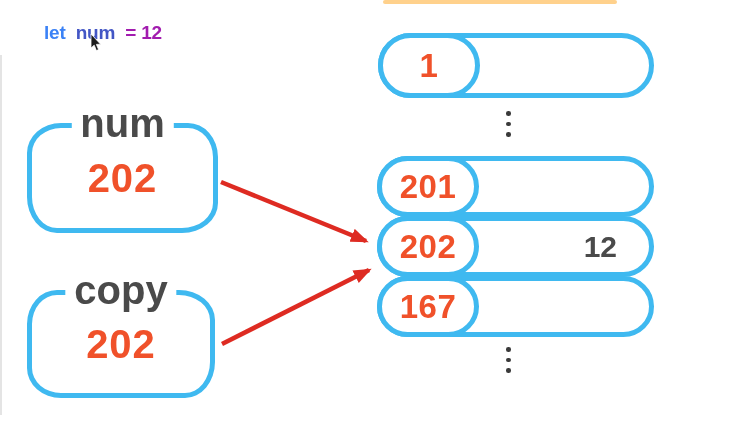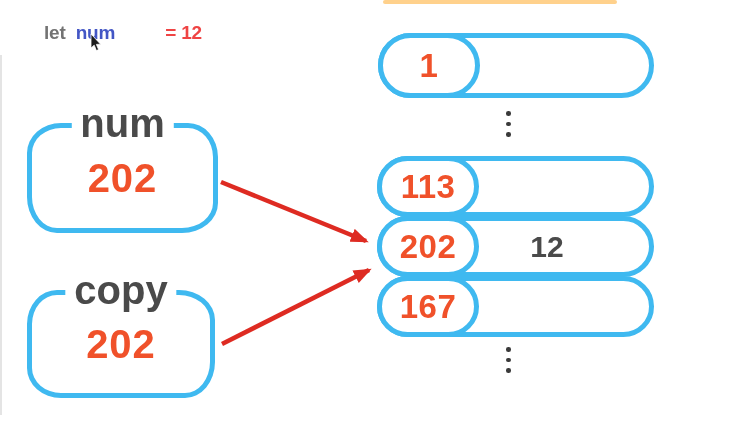--- a/index.html
+++ b/index.html
@@ -28,23 +28,23 @@
     position: absolute;
     left: 44px; top: 22px;
     font-size: 19px;
     font-weight: bold;
     letter-spacing: -0.2px;
     line-height: 21px;
   }
   .code-line { white-space: nowrap; margin-bottom: 19px; }
   .tok { margin-right: 5px; }
   .tok:last-child { margin-right: 0; }
-  .tok-kw   { color: #737373; }
+  .tok-kw   { color: #3b82f6; }
   .tok-id   { color: #4356c5; }
-  .tok-dark { color: #ef4444; margin-left: 40px; }
+  .tok-dark { color: #a21caf; }
 
   
   .cursor { position: absolute; left: 90px; top: 34px; width: 12px; height: 18px; }
 
   
   .var-box {
     position: absolute;
     border: 5px solid #3fb9f0;
     background: #ffffff;
     display: flex;
@@ -108,21 +108,21 @@
     font-size: 33px;
     font-weight: bold;
     color: #f0512a;
     letter-spacing: 0.5px;
   }
   .cell-value {
     position: absolute;
     left: 95px; top: 50%;
     transform: translateY(-50%);
     width: 140px;
-    text-align: center;
+    text-align: right;
     font-size: 30px;
     font-weight: bold;
     color: #4a4a4a;
   }
 
   
   .v-ellipsis {
     position: absolute;
     width: 5px;
     display: flex;
@@ -184,21 +184,21 @@
   </div>
 
   <div class="v-ellipsis top">
       <i></i>
       <i></i>
       <i></i>
     </div>
 
   <div class="mem-row r201">
     <div class="addr-pill">
-      <span class="addr-text">113</span>
+      <span class="addr-text">201</span>
     </div>
     <span class="cell-value"></span>
   </div>
 
   <div class="mem-row r202">
     <div class="addr-pill">
       <span class="addr-text">202</span>
     </div>
     <span class="cell-value">12</span>
   </div>

